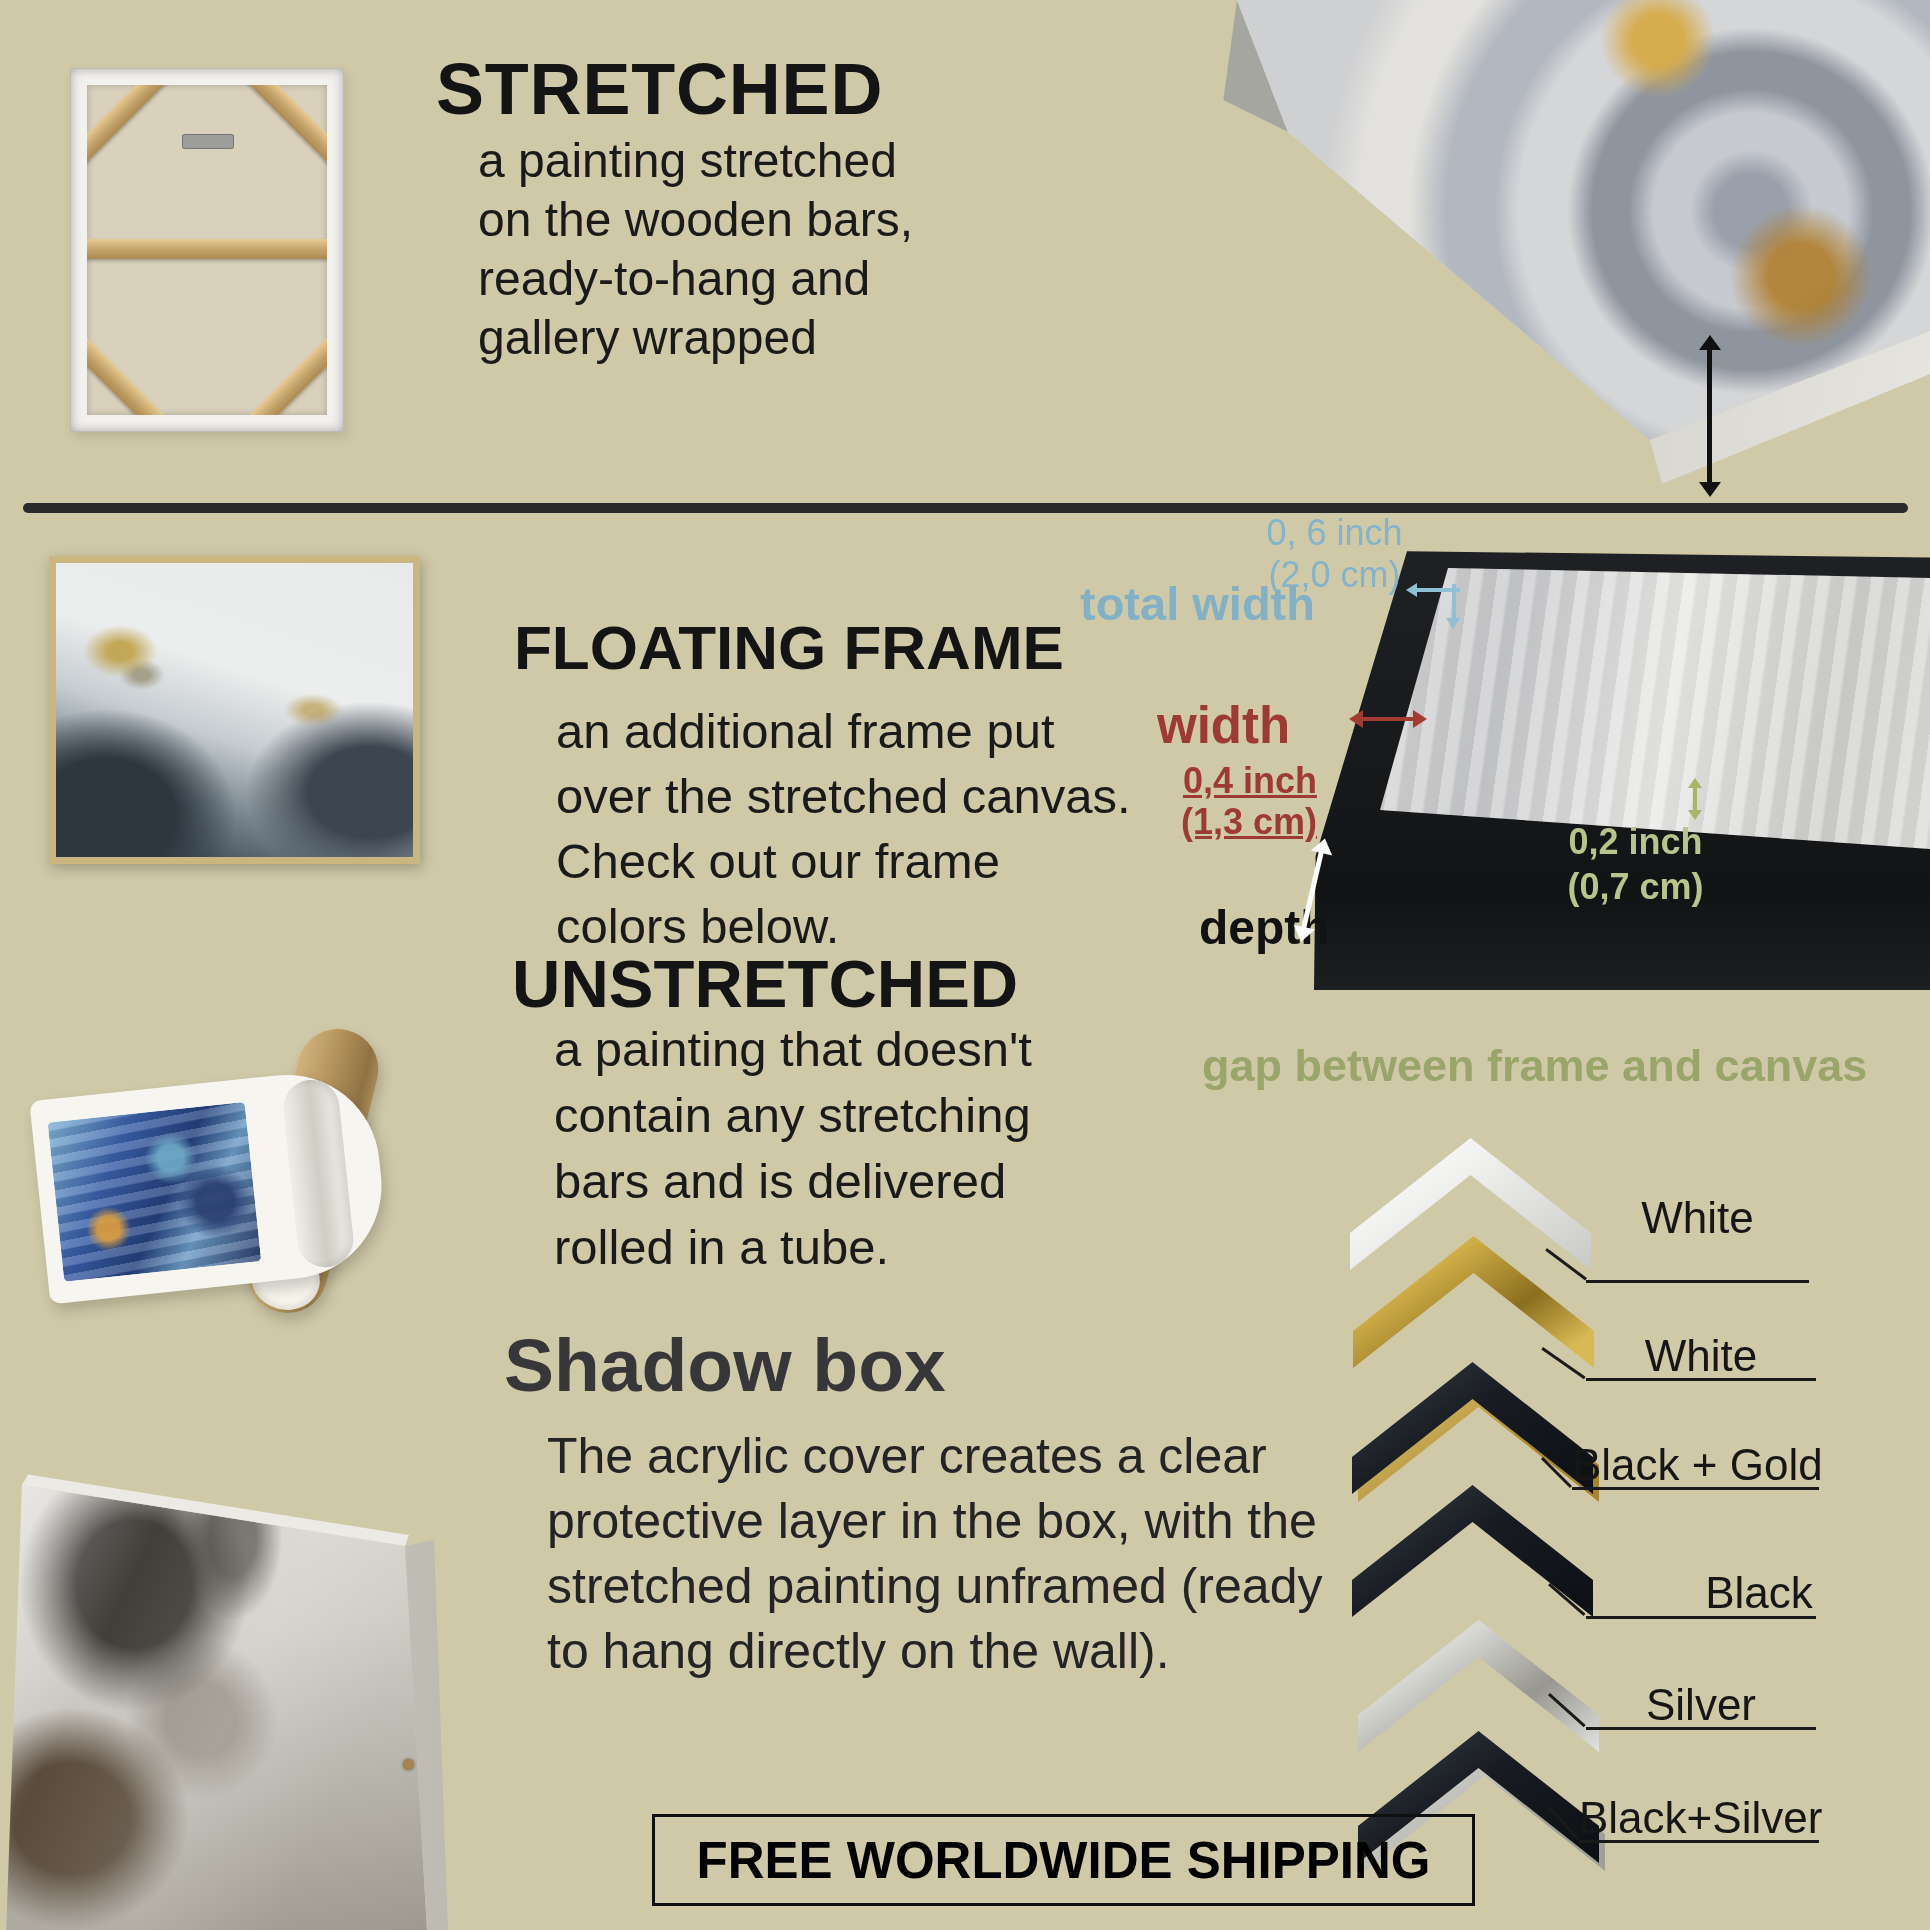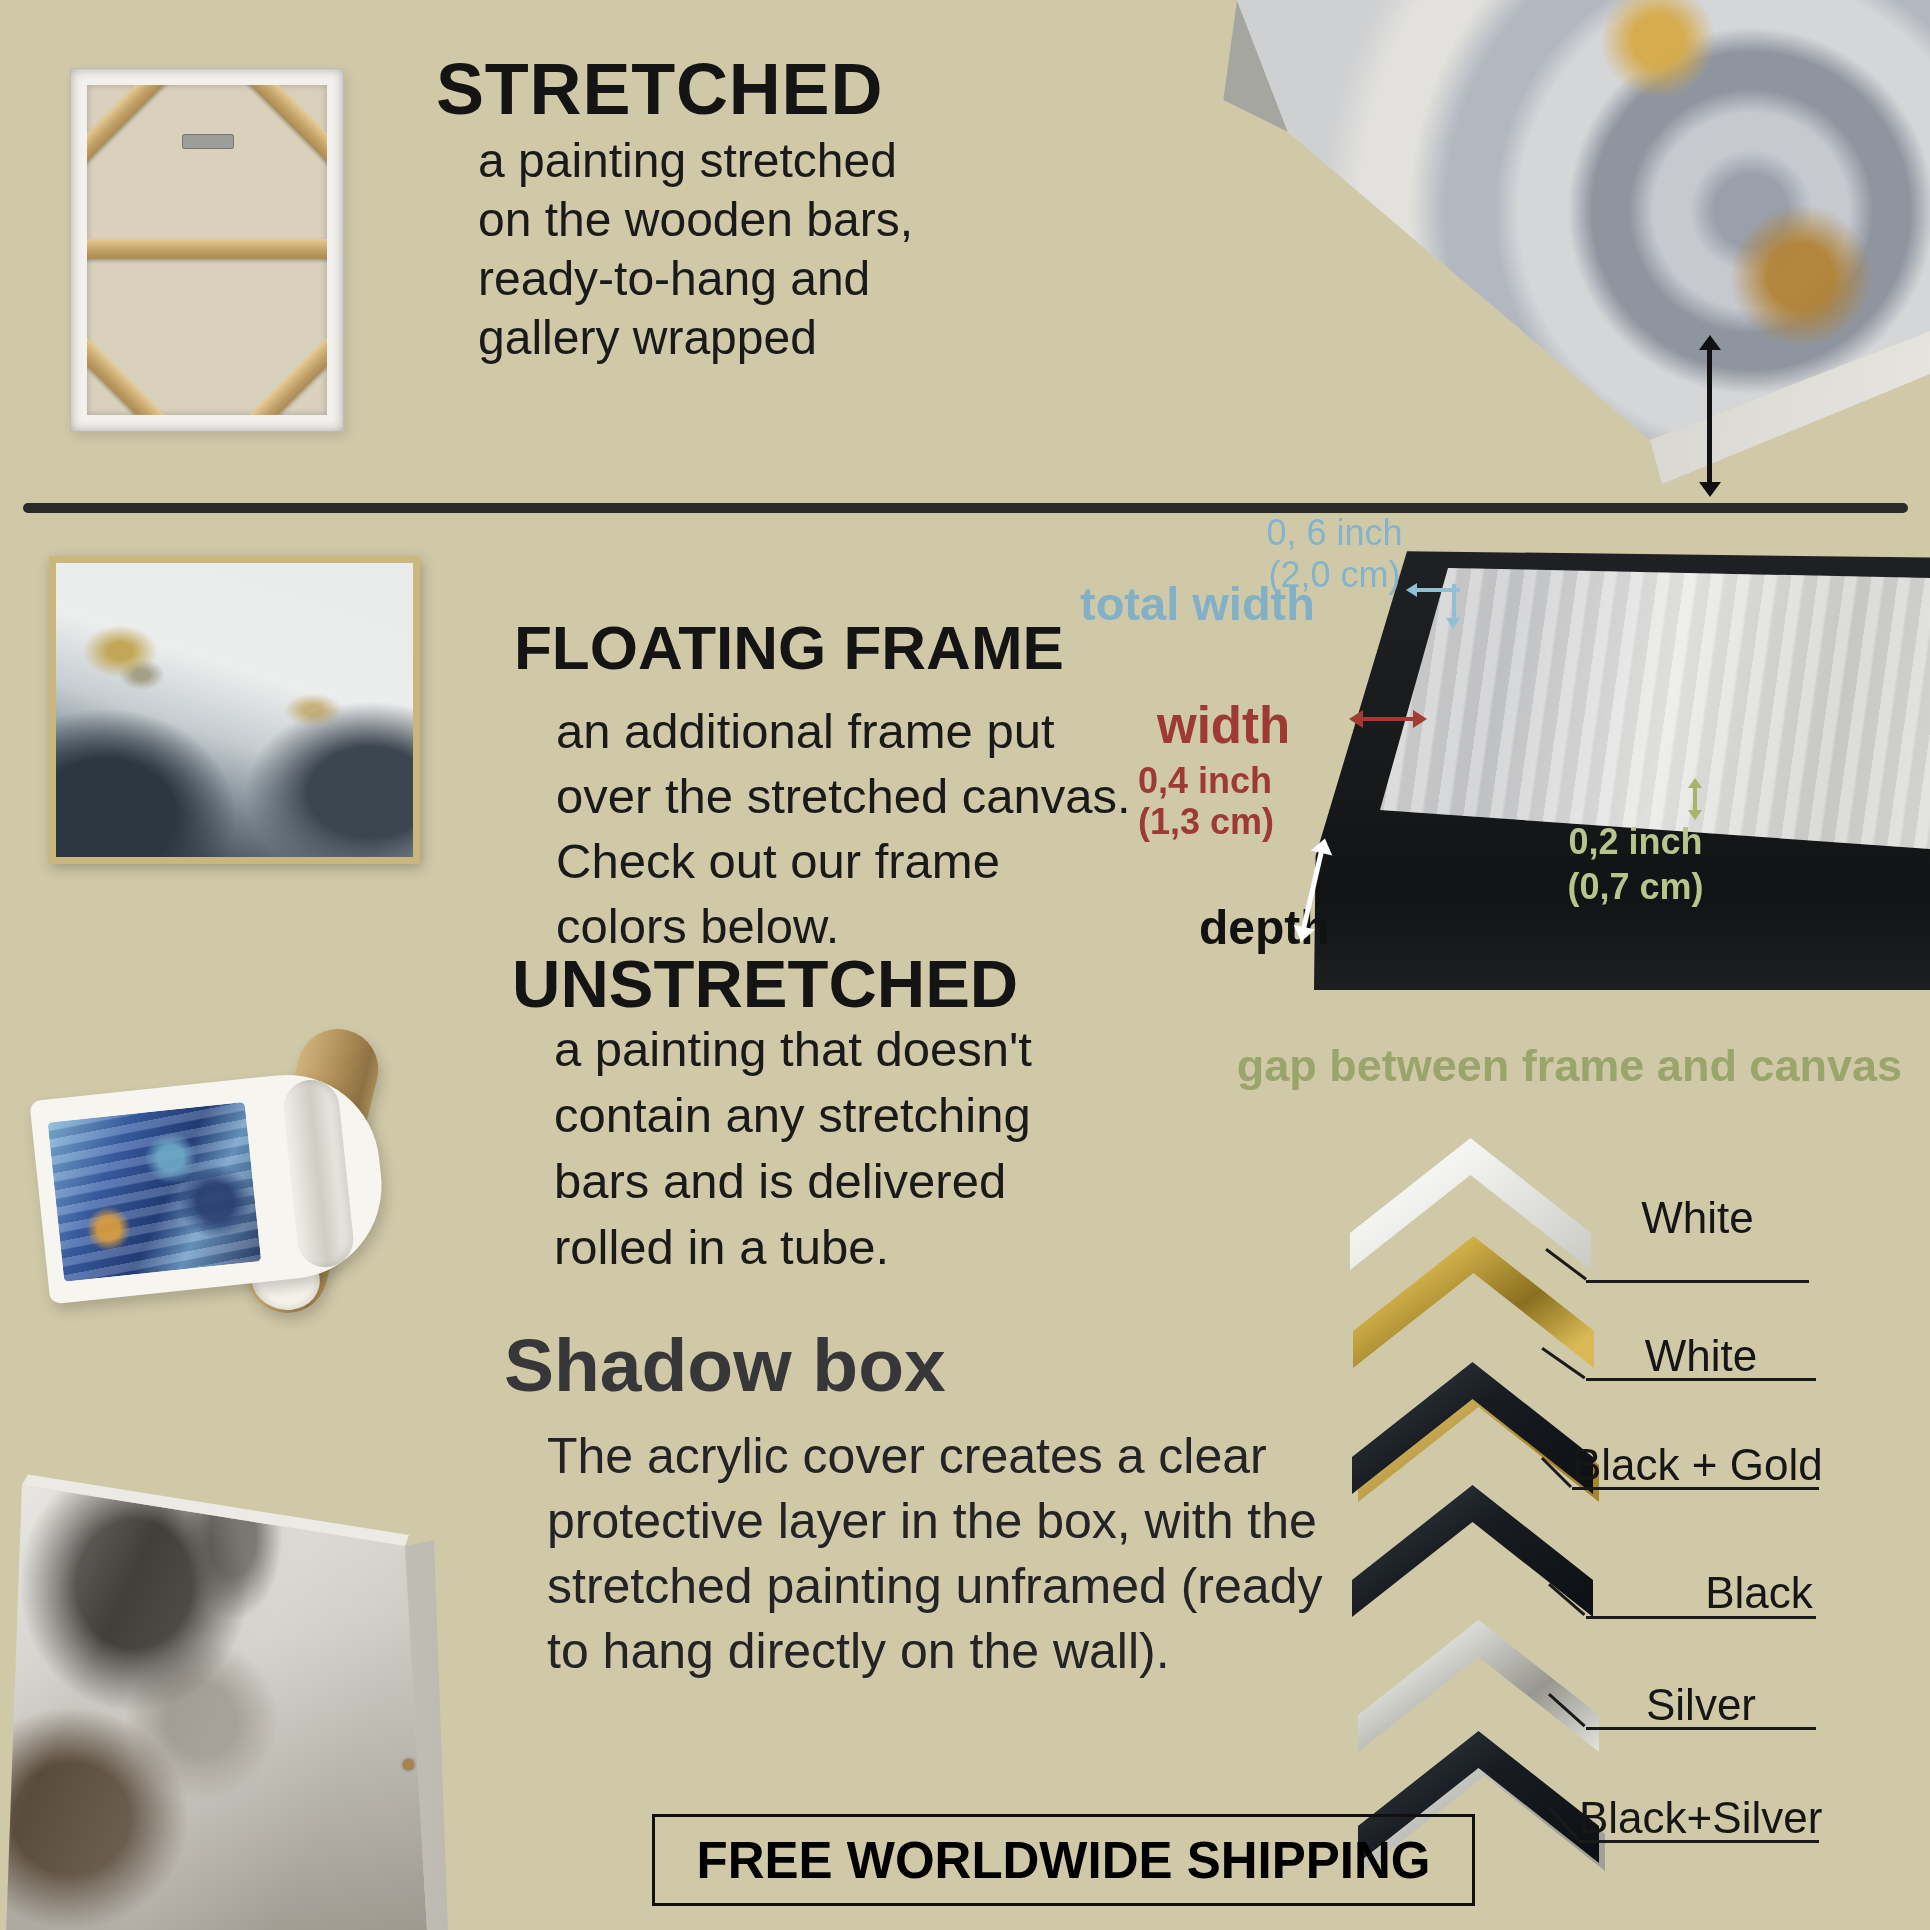--- a/index.html
+++ b/index.html
@@ -117,26 +117,26 @@
   .df-gap-text{left:224px;top:274px;width:195px;text-align:center;font-weight:bold;
     font-size:36px;line-height:45px;color:#b9c38c;}
   .df-gap-text span{display:block;}
 
   
   .lbl{position:absolute;white-space:nowrap;}
   #lbl-tw-vals{left:1245px;top:512px;width:179px;text-align:center;font-size:36px;line-height:42px;color:#85b3c9;}
   #lbl-tw-vals span{display:block;}
   #lbl-tw{left:1080px;top:576px;font-size:47px;font-weight:bold;color:#82b0c6;}
   #lbl-w{left:1157px;top:696px;font-size:51px;font-weight:bold;color:#9c3a33;}
-  #lbl-w-vals{left:1138px;top:760px;width:179px;text-align:left;font-size:36px;line-height:41px;font-weight:bold;color:#9c3a33;}
+  #lbl-w-vals{left:1138px;top:760px;width:179px;text-align:right;font-size:36px;line-height:41px;font-weight:bold;color:#9c3a33;text-decoration:underline;}
   #lbl-w-vals span{display:block;}
   #lbl-d-vals{left:1161px;top:816px;width:195px;text-align:center;font-size:36px;line-height:42px;font-weight:bold;color:#121212;}
   #lbl-d-vals span{display:block;}
   #lbl-depth{left:1199px;top:900px;font-size:48px;font-weight:bold;color:#121212;}
-  #lbl-gap{left:1202px;top:1040px;width:700px;text-align:right;font-size:45px;font-weight:bold;color:#9aa56b;}
+  #lbl-gap{left:1202px;top:1040px;width:700px;text-align:left;font-size:45px;font-weight:bold;color:#9aa56b;}
 
   
   #photo-rolled{left:35px;top:1035px;width:467px;height:290px;}
   .tube{position:absolute;left:237px;top:-9.3px;width:81px;height:290px;border-radius:40px;
     transform:rotate(14deg);background:linear-gradient(90deg,#d0b47c,#b2925a 45%,#8f7244 85%,#a78a55);
     box-shadow:4.7px 6.2px 12.5px rgba(0,0,0,.18);}
   .tube .cap{position:absolute;left:6.2px;right:6.2px;bottom:3.1px;height:61px;border-radius:50%;
     background:radial-gradient(ellipse at 50% 45%,#f5f3ea 55%,#d8d5c9 80%,#c4c1b4);}
   .sheet{position:absolute;left:3.9px;top:48px;width:342px;height:204px;border-radius:11px 93px 93px 11px;
     transform:rotate(-6deg);background:#f6f5f0;box-shadow:3.1px 7.8px 14px rgba(0,0,0,.18);overflow:hidden;}

